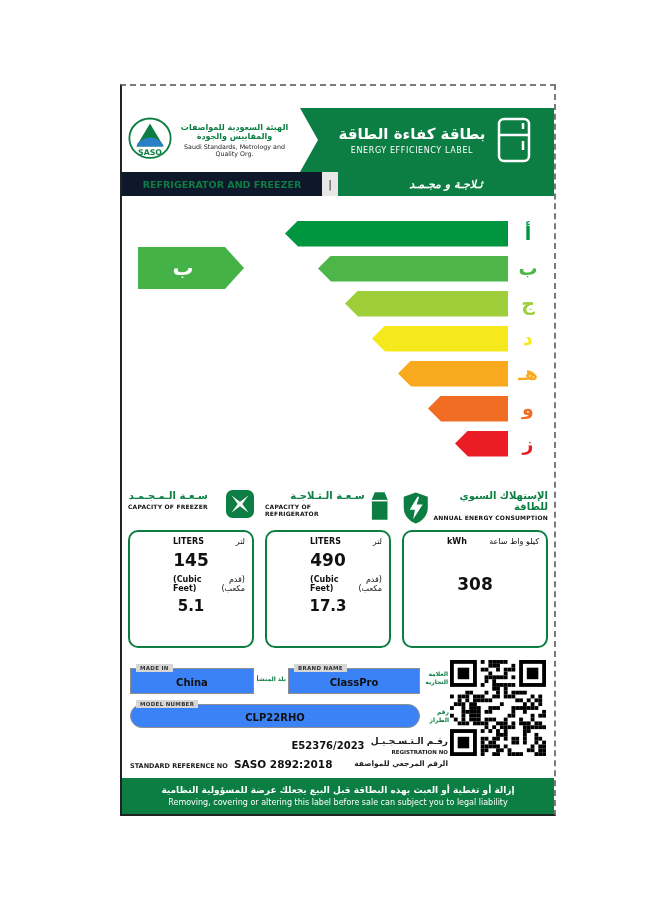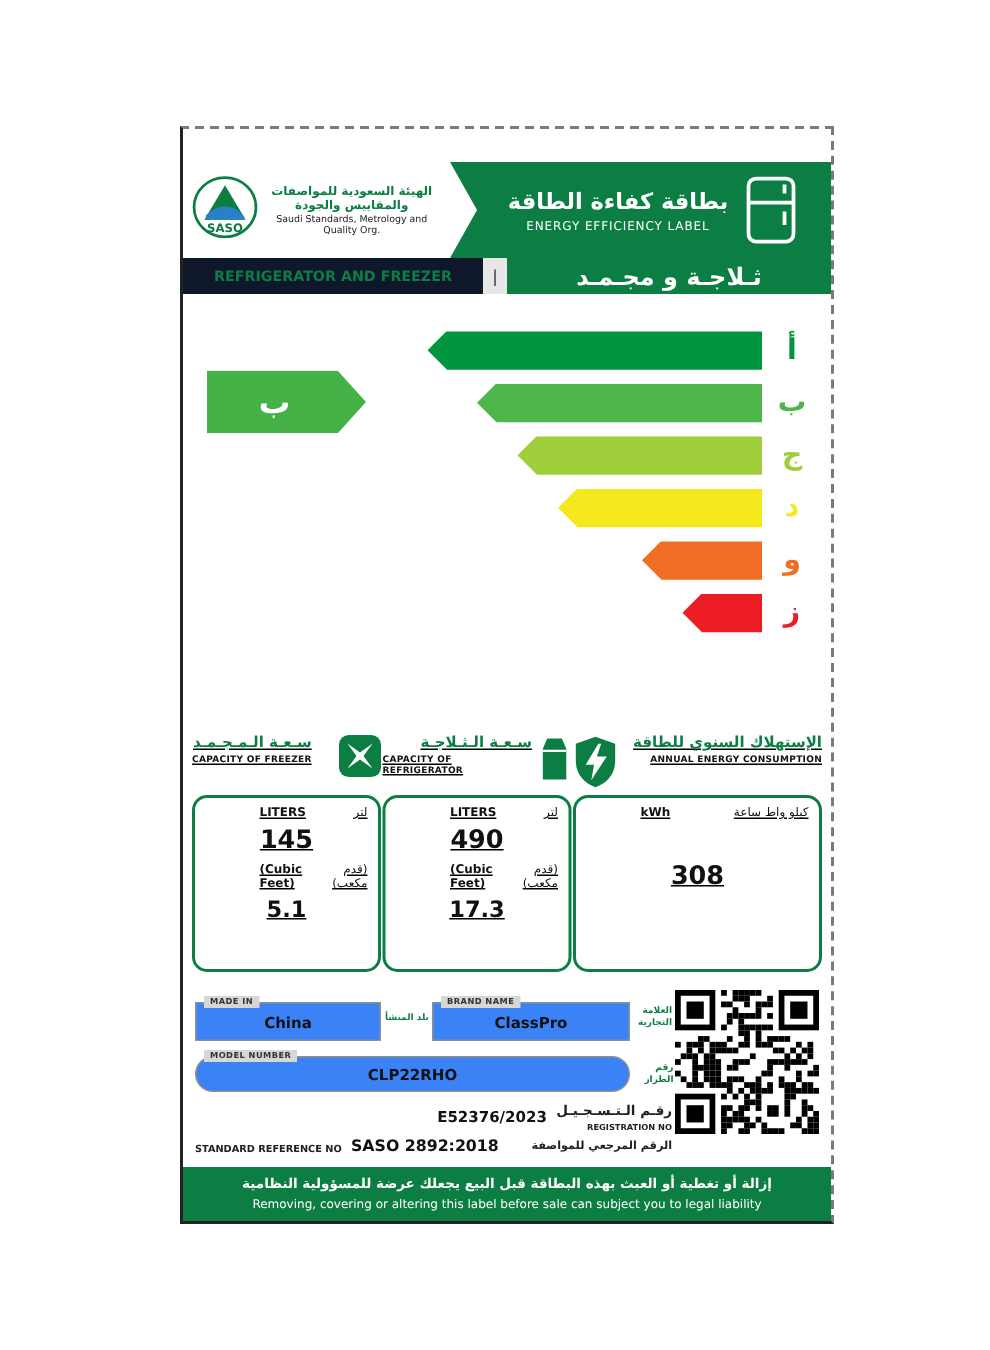--- a/index.html
+++ b/index.html
@@ -25,37 +25,37 @@
   .org-en { font-size: 6.3px; color: #222; text-align: center; }
   .header-right { flex: 1; display: flex; align-items: center; justify-content: center; gap: 12px; color: #fff; padding-right: 2px; }
   .title-col { text-align: center; }
   .title-ar { font-size: 15px; font-weight: bold; direction: rtl; }
   .title-en { font-size: 8px; letter-spacing: 0.6px; margin-top: 3px; }
 
   
   .subbar { height: 24px; display: flex; flex: 0 0 auto; }
   .subbar-left { width: 200px; background: #0f172a; display: flex; align-items: center; justify-content: center; color: var(--brand-green, #0d7e43); font-size: 9.5px; font-weight: bold; }
   .subbar-mid { width: 16px; background: #e7e7e7; display: flex; align-items: center; justify-content: center; color: #333; font-size: 11px; }
-  .subbar-right { flex: 1; background: var(--brand-green, #0d7e43); color: #fff; display: flex; align-items: center; justify-content: center; font-size: 16px; font-weight: bold; direction: rtl; }
+  .subbar-right { flex: 1; background: var(--brand-green, #0d7e43); color: #fff; display: flex; align-items: center; justify-content: center; font-size: 11px; font-weight: bold; direction: rtl; font-style: italic; }
 
   
   .rating { height: 284px; position: relative; padding-top: 24px; background: #fff; }
   .bar-row { display: flex; justify-content: flex-end; align-items: center; height: 27px; margin-bottom: 8px; padding-right: 6px; }
   .bar { height: 26px; clip-path: polygon(0 50%, 13px 0, 100% 0, 100% 100%, 13px 100%); }
   .bar-letter { width: 40px; text-align: center; font-size: 19px; font-weight: bold; line-height: 27px; }
   .current-arrow {
     position: absolute; left: 16px; top: 51px; width: 106px; height: 42px;
     display: flex; align-items: center; justify-content: center; padding-right: 16px;
     color: #fff; font-size: 21px; font-weight: bold;
     clip-path: polygon(0 0, calc(100% - 19px) 0, 100% 50%, calc(100% - 19px) 100%, 0 100%);
     background: #45b247;
   }
 
   
-  .panels { height: 168px; display: flex; gap: 1px; padding: 10px 6px 0; flex: 0 0 auto; text-decoration: underline; }
+  .panels { height: 168px; display: flex; gap: 11px; padding: 10px 6px 0; flex: 0 0 auto; }
   .panel { display: flex; flex-direction: column; }
   .panel-freezer, .panel-fridge { width: 126px; flex: 0 0 auto; }
   .panel-energy { flex: 1; }
   .panel-head { display: flex; justify-content: space-between; align-items: flex-start; height: 38px; margin-bottom: 2px; gap: 3px; }
   .ph-text { display: flex; flex-direction: column; }
   .ph-text.right { align-items: flex-end; }
   .ph-ar { font-size: 10px; font-weight: bold; color: var(--brand-green, #0d7e43); direction: rtl; }
   .ph-en { font-size: 6px; font-weight: bold; color: #111; margin-top: 2px; letter-spacing: 0.2px; }
   .value-box { border: 2px solid var(--brand-green, #0d7e43); border-radius: 10px; flex: 1; padding: 5px 7px; display: flex; flex-direction: column; background: #fff; }
   .vrow { display: flex; justify-content: space-between; align-items: flex-start; padding-left: 36px; }
@@ -137,20 +137,24 @@
       <div class="bar" style="width: 190px; background: rgb(78, 182, 72);"></div>
       <div class="bar-letter" style="color: rgb(78, 182, 72);">ب</div>
     </div>
     <div class="bar-row">
       <div class="bar" style="width: 163px; background: rgb(159, 206, 59);"></div>
       <div class="bar-letter" style="color: rgb(159, 206, 59);">ج</div>
     </div>
     <div class="bar-row">
       <div class="bar" style="width: 136px; background: rgb(245, 233, 30);"></div>
       <div class="bar-letter" style="color: rgb(245, 233, 30);">د</div>
+    </div>
+    <div class="bar-row">
+      <div class="bar" style="width: 110px; background: rgb(248, 169, 29);"></div>
+      <div class="bar-letter" style="color: rgb(248, 169, 29);">هـ</div>
     </div>
     <div class="bar-row">
       <div class="bar" style="width: 80px; background: rgb(242, 109, 36);"></div>
       <div class="bar-letter" style="color: rgb(242, 109, 36);">و</div>
     </div>
     <div class="bar-row">
       <div class="bar" style="width: 53px; background: rgb(236, 28, 36);"></div>
       <div class="bar-letter" style="color: rgb(236, 28, 36);">ز</div>
     </div>
     <div class="current-arrow" style="background: rgb(69, 178, 71);">ب</div>

